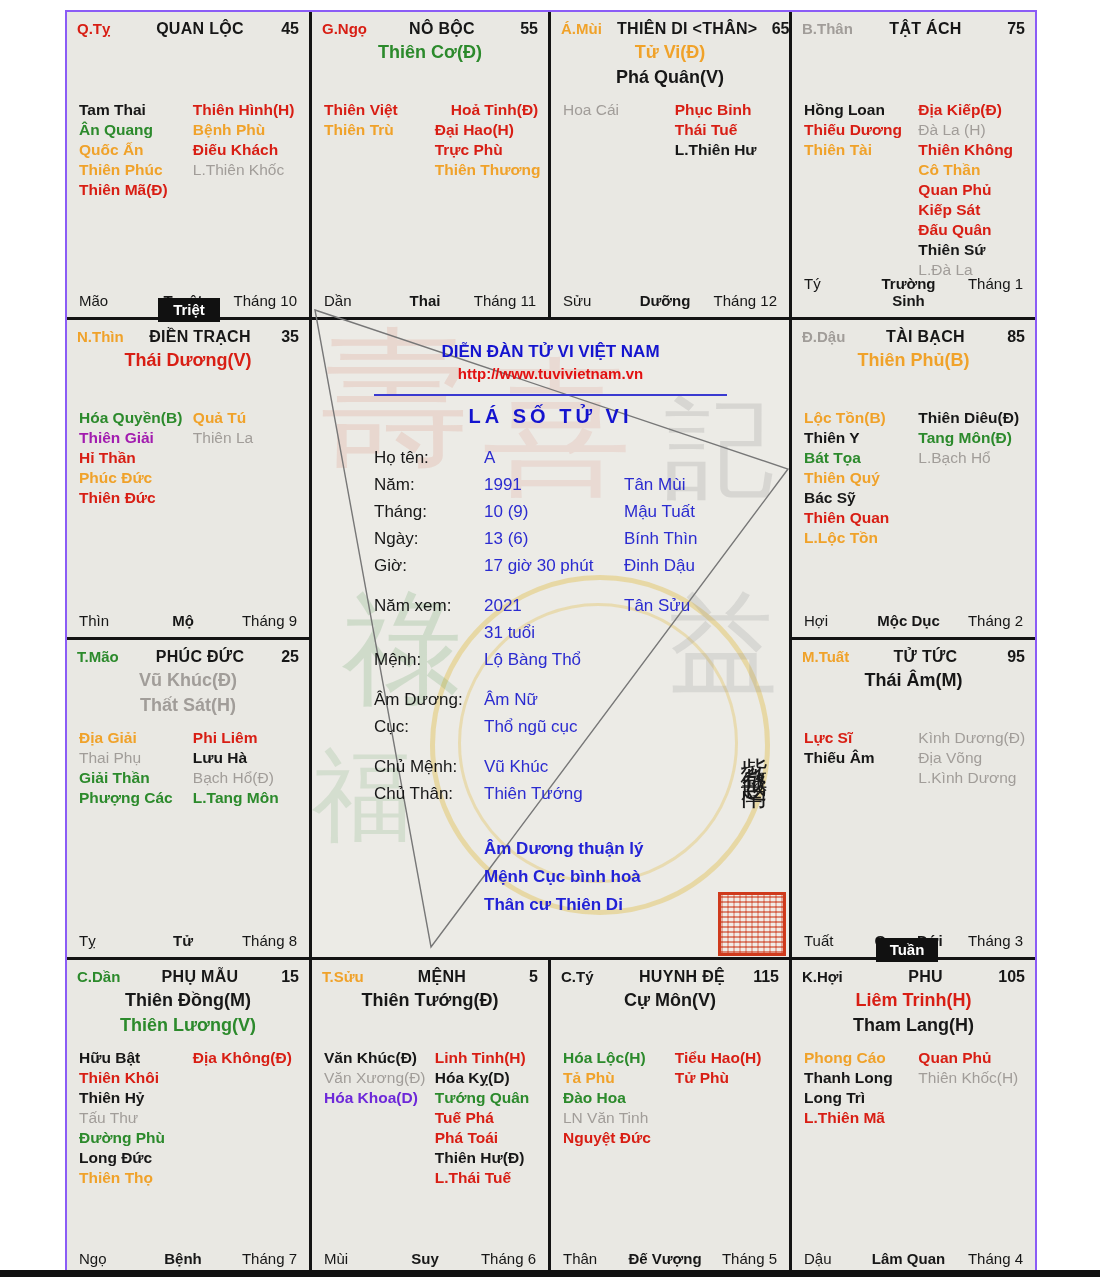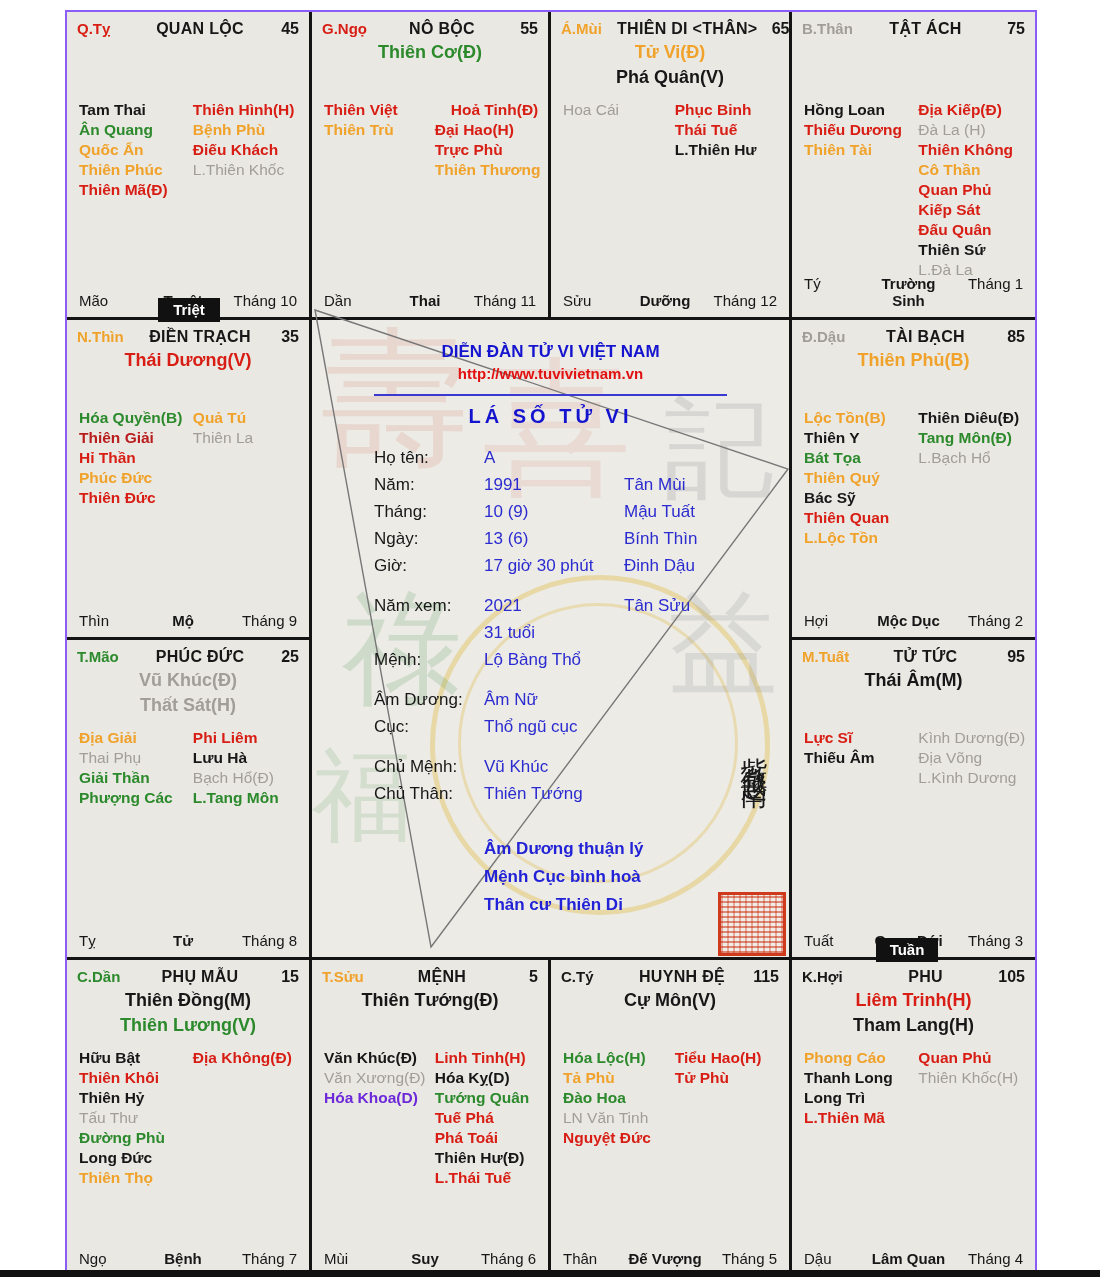--- a/index.html
+++ b/index.html
@@ -193,21 +193,21 @@
       <div class="hdr">
         <span class="branch" style="color: rgb(240, 162, 42);">N.Thìn</span>
         <span class="palace">ĐIỀN TRẠCH</span>
         <span class="num">35</span>
       </div>
       <div class="mains">
         <div style="color: rgb(216, 30, 20);">Thái Dương(V)</div>
       </div>
       <div class="col col-l">
         <div class="star" style="color: rgb(44, 138, 44);">Hóa Quyền(B)</div>
-        <div class="star" style="color: #b91c1c;">Thiên Giải</div>
+        <div class="star" style="color: #a21caf;">Thiên Giải</div>
         <div class="star" style="color: rgb(216, 30, 20);">Hỉ Thần</div>
         <div class="star" style="color: rgb(240, 162, 42);">Phúc Đức</div>
         <div class="star" style="color: rgb(216, 30, 20);">Thiên Đức</div>
       </div>
       <div class="col col-r">
         <div class="star" style="color: rgb(240, 162, 42);">Quả Tú</div>
         <div class="star dim" style="color: rgb(161, 157, 153);">Thiên La</div>
       </div>
       <div class="ftr">
         <span class="fb">Thìn</span>

